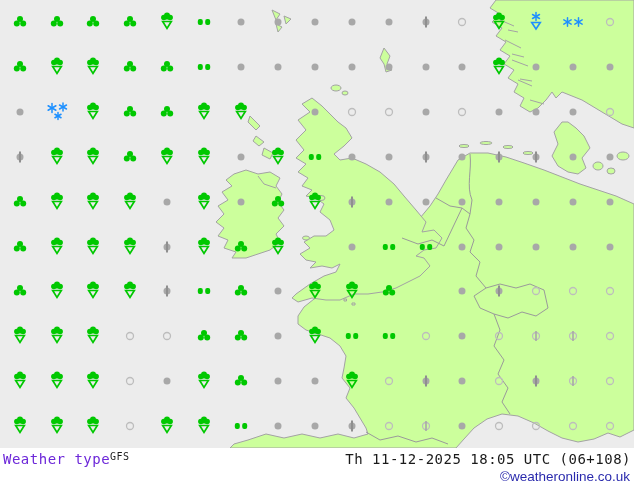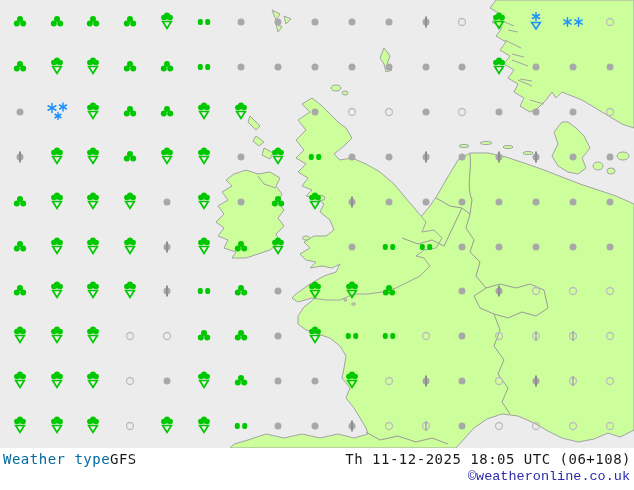--- a/index.html
+++ b/index.html
@@ -1,24 +1,24 @@
 <!DOCTYPE html>
 <html><head>
 <meta charset="utf-8">
 <style>
   html,body{margin:0;padding:0;background:#ffffff;}
   .stage{position:relative;width:634px;height:490px;overflow:hidden;background:#ffffff;
          font-family:"DejaVu Sans Mono", monospace;}
   .map-area{position:absolute;left:0;top:0;width:634px;height:448px;}
   .footer{position:absolute;left:0;top:448px;width:634px;height:42px;background:#ffffff;}
-  .product{position:absolute;left:3px;top:3px;font-size:14px;color:#0369a1;letter-spacing:0.5px;white-space:pre;}
-  .model{position:absolute;left:110px;top:3px;font-size:14px;color:#1a1a1a;letter-spacing:0.5px;}
+  .product{position:absolute;left:3px;top:3px;font-size:14px;color:#6d28d9;letter-spacing:0.5px;white-space:pre;}
+  .model{position:absolute;left:110px;top:3px;font-size:10px;color:#1a1a1a;letter-spacing:0.5px;}
   .datetime{position:absolute;right:3px;top:3px;font-size:14px;color:#1a1a1a;letter-spacing:0.5px;white-space:pre;}
   .copyright{position:absolute;right:4px;top:21px;font-size:13.5px;color:#2a2aad;
-             font-family:Liberation Mono, monospace;text-decoration:none;cursor:pointer;}
+             font-family:Liberation Sans, sans-serif;text-decoration:none;cursor:pointer;}
 </style>
 </head>
 <body>
 
 <div class="stage">
 
   <div class="map-area">
     <svg id="map-svg" width="634" height="448" viewBox="0 0 634 448" xmlns="http://www.w3.org/2000/svg">
 
       <rect id="sea" x="0" y="0" width="634" height="448" fill="#ececec"></rect>

